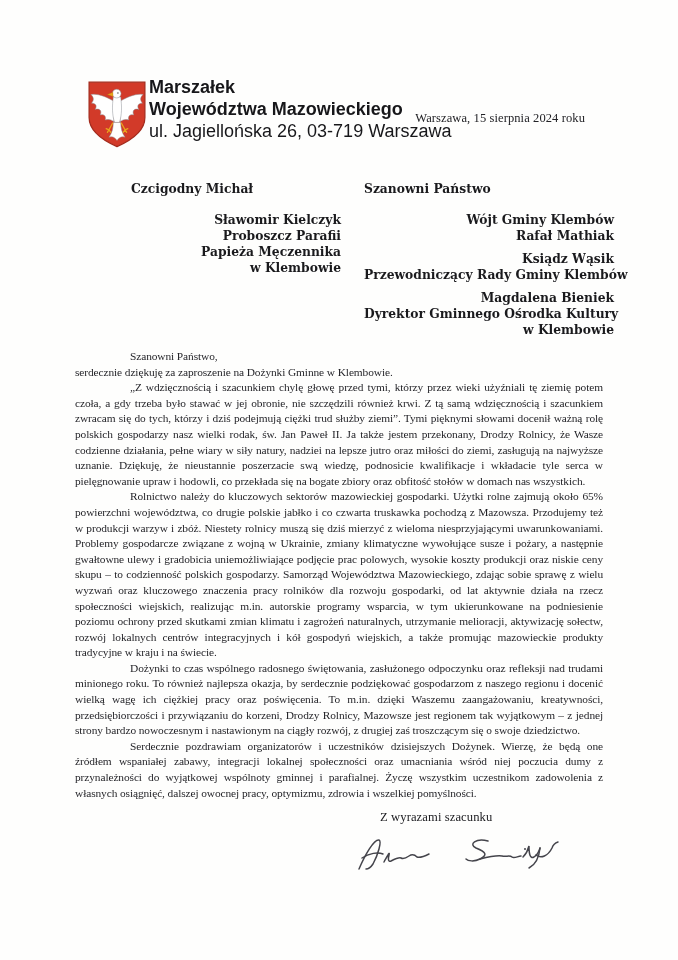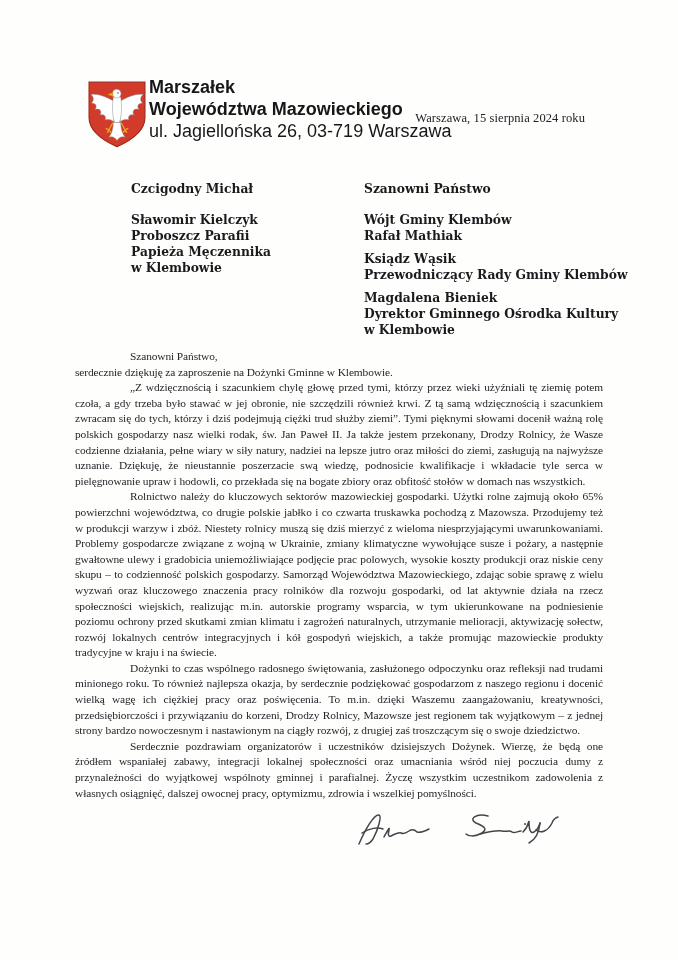--- a/index.html
+++ b/index.html
@@ -27,21 +27,21 @@
   .dateline {
     position: absolute; top: 83px; right: 93px;
     font-size: 12.5px; color: #222226; letter-spacing: 0.1px; margin-top: 28px;
   }
 
   
   .recipients { position: absolute; top: 181px; left: 0; width: 678px; font-weight: 700; font-family: "DejaVu Serif", serif; font-size: 12.3px; line-height: 16px; color: #1a1a1d; }
   .rec-left  { position: absolute; left: 131px; top: 0; width: 210px; }
   .rec-right { position: absolute; left: 364px; top: 0; width: 250px; }
   .rec-salutation { margin-bottom: 15px; }
-  .rec-group { margin-bottom: 7px; }
+  .rec-group { margin-bottom: 7px; text-align: right; }
   .rec-line { white-space: nowrap; }
 
   
   .content {
     position: absolute; left: 75px; top: 349px; width: 528px;
     font-size: 11.4px; line-height: 15.6px; letter-spacing: -0.1px;
     text-align: justify; color: #1f1f24;
   }
   .content p { margin: 0; text-indent: 55px; }
   .content p.opening { text-indent: 55px; }
@@ -115,20 +115,21 @@
     </div>
   </div>
 
   <div class="content">
     <p class="opening"><span>Szanowni Państwo,</span><br><span class="continuation">serdecznie dziękuję za zaproszenie na Dożynki Gminne w Klembowie.</span></p>
     <p>„Z wdzięcznością i szacunkiem chylę głowę przed tymi, którzy przez wieki użyźniali tę ziemię potem czoła, a gdy trzeba było stawać w jej obronie, nie szczędzili również krwi. Z tą samą wdzięcznością i szacunkiem zwracam się do tych, którzy i dziś podejmują ciężki trud służby ziemi”. Tymi pięknymi słowami docenił ważną rolę polskich gospodarzy nasz wielki rodak, św. Jan Paweł II. Ja także jestem przekonany, Drodzy Rolnicy, że Wasze codzienne działania, pełne wiary w siły natury, nadziei na lepsze jutro oraz miłości do ziemi, zasługują na najwyższe uznanie. Dziękuję, że nieustannie poszerzacie swą wiedzę, podnosicie kwalifikacje i wkładacie tyle serca w pielęgnowanie upraw i hodowli, co przekłada się na bogate zbiory oraz obfitość stołów w domach nas wszystkich.</p>
     <p>Rolnictwo należy do kluczowych sektorów mazowieckiej gospodarki. Użytki rolne zajmują około 65% powierzchni województwa, co drugie polskie jabłko i co czwarta truskawka pochodzą z Mazowsza. Przodujemy też w produkcji warzyw i zbóż. Niestety rolnicy muszą się dziś mierzyć z wieloma niesprzyjającymi uwarunkowaniami. Problemy gospodarcze związane z wojną w Ukrainie, zmiany klimatyczne wywołujące susze i pożary, a następnie gwałtowne ulewy i gradobicia uniemożliwiające podjęcie prac polowych, wysokie koszty produkcji oraz niskie ceny skupu – to codzienność polskich gospodarzy. Samorząd Województwa Mazowieckiego, zdając sobie sprawę z wielu wyzwań oraz kluczowego znaczenia pracy rolników dla rozwoju gospodarki, od lat aktywnie działa na rzecz społeczności wiejskich, realizując m.in. autorskie programy wsparcia, w tym ukierunkowane na podniesienie poziomu ochrony przed skutkami zmian klimatu i zagrożeń naturalnych, utrzymanie melioracji, aktywizację sołectw, rozwój lokalnych centrów integracyjnych i kół gospodyń wiejskich, a także promując mazowieckie produkty tradycyjne w kraju i na świecie.</p>
     <p>Dożynki to czas wspólnego radosnego świętowania, zasłużonego odpoczynku oraz refleksji nad trudami minionego roku. To również najlepsza okazja, by serdecznie podziękować gospodarzom z naszego regionu i docenić wielką wagę ich ciężkiej pracy oraz poświęcenia. To m.in. dzięki Waszemu zaangażowaniu, kreatywności, przedsiębiorczości i przywiązaniu do korzeni, Drodzy Rolnicy, Mazowsze jest regionem tak wyjątkowym – z jednej strony bardzo nowoczesnym i nastawionym na ciągły rozwój, z drugiej zaś troszczącym się o swoje dziedzictwo.</p>
     <p>Serdecznie pozdrawiam organizatorów i uczestników dzisiejszych Dożynek. Wierzę, że będą one źródłem wspaniałej zabawy, integracji lokalnej społeczności oraz umacniania wśród niej poczucia dumy z przynależności do wyjątkowej wspólnoty gminnej i parafialnej. Życzę wszystkim uczestnikom zadowolenia z własnych osiągnięć, dalszej owocnej pracy, optymizmu, zdrowia i wszelkiej pomyślności.</p>
 
+    <div class="closing">Z wyrazami szacunku</div>
 
     <svg class="signature" width="210" height="44" viewBox="0 0 210 44" aria-hidden="true">
       <g fill="none" stroke="#2b2b33" stroke-width="1.5" stroke-linecap="round" opacity="0.88">
         <path d="M4 38 C10 24 19 8 24 9 C27 10 23 24 18 33 C16 36 13 38 11 38"></path>
         <path d="M7 27 C14 22 23 21 28 23"></path>
         <path d="M29 31 C33 24 35 20 34 24 C33 28 33 31 36 30 C40 28 44 26 46 27 C48 28 51 27 54 25 C57 23 60 24 62 26 C65 27 70 25 74 23"></path>
         <path d="M133 10 C121 7 113 13 121 17 C131 21 133 24 125 28 C119 31 113 30 111 28"></path>
         <path d="M125 28 C133 26 141 24 147 25 C151 26 155 24 157 26 C159 28 163 25 166 25"></path>
         <path d="M168 26 C171 23 173 19 174 15 C174 23 175 28 179 26 C182 24 184 21 185 17"></path>
         <path d="M185 17 C184 27 180 34 174 37"></path>

